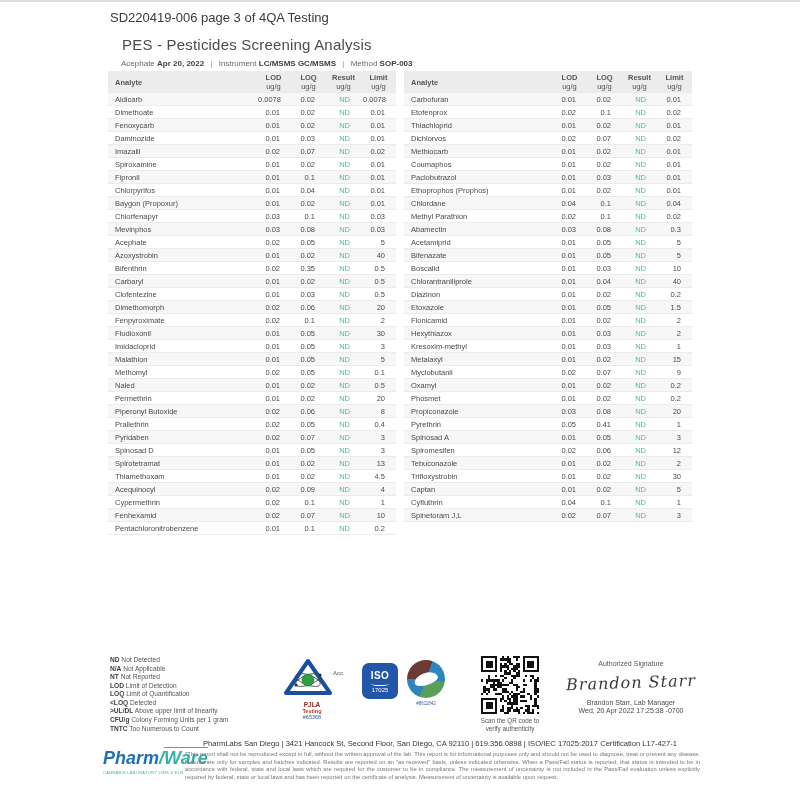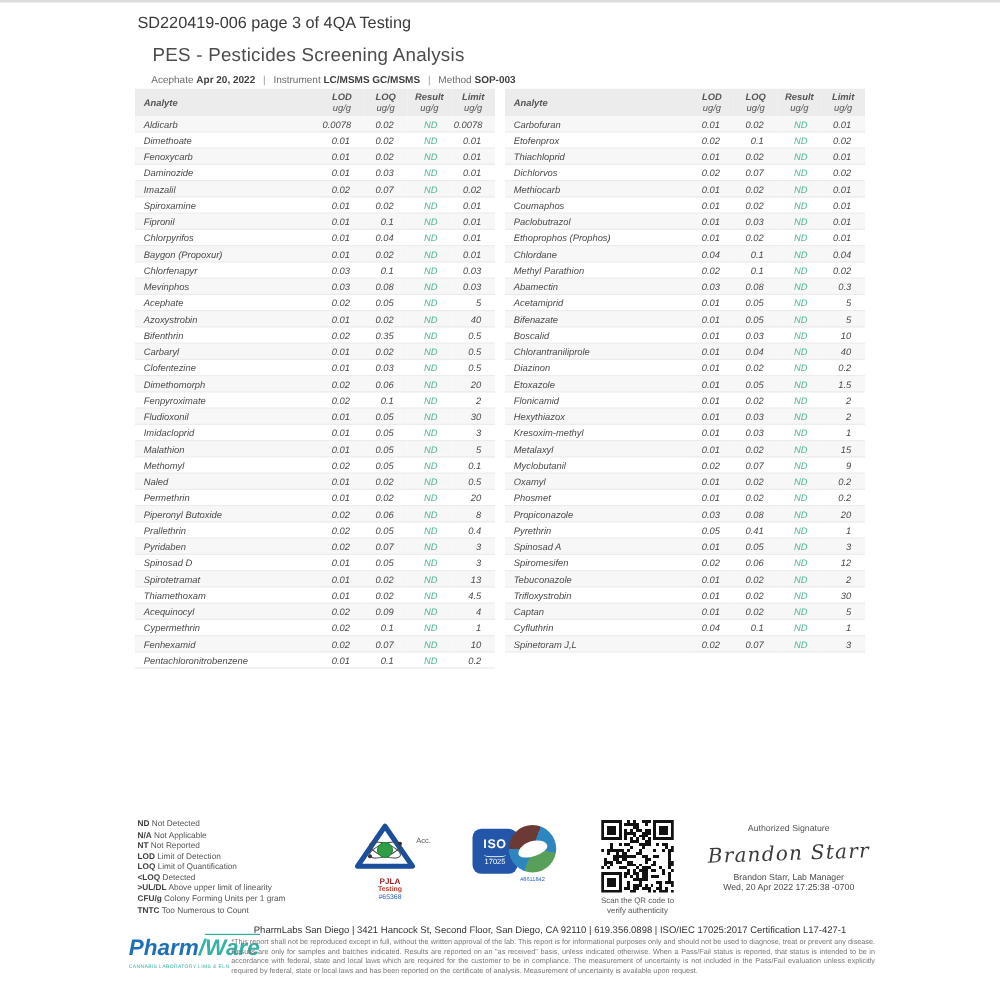--- a/index.html
+++ b/index.html
@@ -7,21 +7,21 @@
         font-family:"Liberation Sans",sans-serif;color:#4a4a4a;}
   .toprule{position:absolute;top:0;left:0;width:800px;height:2px;background:#dcdcdc;}
 
   .hdr{position:absolute;top:10px;left:110px;right:100px;display:flex;justify-content:flex-start;
        font-size:13px;color:#3a3a3a;}
   .title{position:absolute;top:36px;left:122px;font-size:15px;color:#4c4c4c;letter-spacing:.2px;}
   .meta{position:absolute;top:59px;left:121px;font-size:8px;color:#6a6a6a;}
   .meta b{color:#3f3f3f;}
   .meta .sep{margin:0 4px;color:#999;}
 
-  .tables{position:absolute;top:71px;left:108px;width:584px;display:flex;gap:8px;align-items:flex-start;font-style:italic;}
+  .tables{position:absolute;top:71px;left:108px;width:584px;display:flex;gap:8px;align-items:flex-start;}
   table{border-collapse:collapse;width:288px;font-size:7.5px;color:#4a4a4a;table-layout:fixed;}
   col.c-an{width:148px;} col.c-v{width:35px;}
   thead th{background:#ececec;font-weight:bold;color:#555;padding:2px 1px;line-height:1.2;
            text-align:center;vertical-align:middle;}
   thead th.an{text-align:left;padding-left:7px;}
   thead .unit{font-weight:normal;}
   tbody td{padding:1.5px 2px;border-bottom:1px solid #ececec;height:7.8px;vertical-align:middle;}
   tbody tr:nth-child(odd){background:#f7f7f7;}
   td.c-an{padding-left:7px;white-space:nowrap;overflow:hidden;}
   td.c-num{text-align:right;padding-right:11px;white-space:nowrap;}
@@ -33,21 +33,21 @@
 
   
   .pjla{position:absolute;top:658px;left:281px;width:62px;text-align:center;}
   .pjla .acc{position:absolute;top:12px;left:52px;font-size:6px;color:#555;}
   .pjla .l1{font-size:6.5px;font-weight:bold;color:#9e2121;margin-top:1px;}
   .pjla .l2{font-size:5.5px;color:#c0392b;font-weight:bold;}
   .pjla .num{font-size:5.5px;color:#2e63b0;}
 
   
   .iso{position:absolute;top:663px;left:362px;width:36px;height:36px;background:#2356a8;border-radius:7px;
-       color:#fff;text-align:center;display:flex;flex-direction:column;justify-content:center;gap:1px;margin-left:16px;}
+       color:#fff;text-align:center;display:flex;flex-direction:column;justify-content:center;gap:1px;}
   .iso .iso-top{font-size:10px;font-weight:bold;letter-spacing:.5px;}
   .iso .wave{width:18px;height:3px;margin:0 auto;border-bottom:1px solid #fff;border-radius:50%;}
   .iso .iso-bot{font-size:6px;}
 
   
   .seal{position:absolute;top:660px;left:406px;width:40px;text-align:center;}
   .seal .disc{width:38px;height:38px;border-radius:50%;margin:0 auto;
       background:conic-gradient(from -90deg,#6b3a35 0 110deg,#2e86c1 110deg 190deg,#58a05a 190deg 290deg,#2e86c1 290deg 360deg);
       position:relative;}
   .seal .disc:after{content:"";position:absolute;left:7px;top:13px;width:24px;height:12px;background:#fff;

